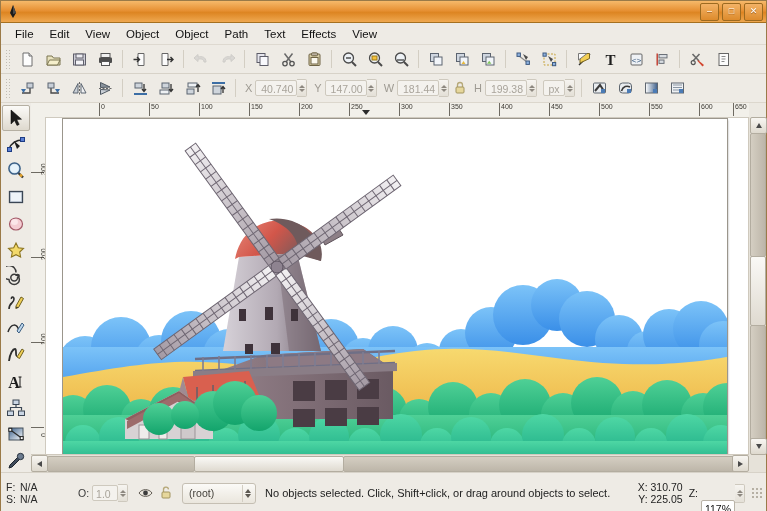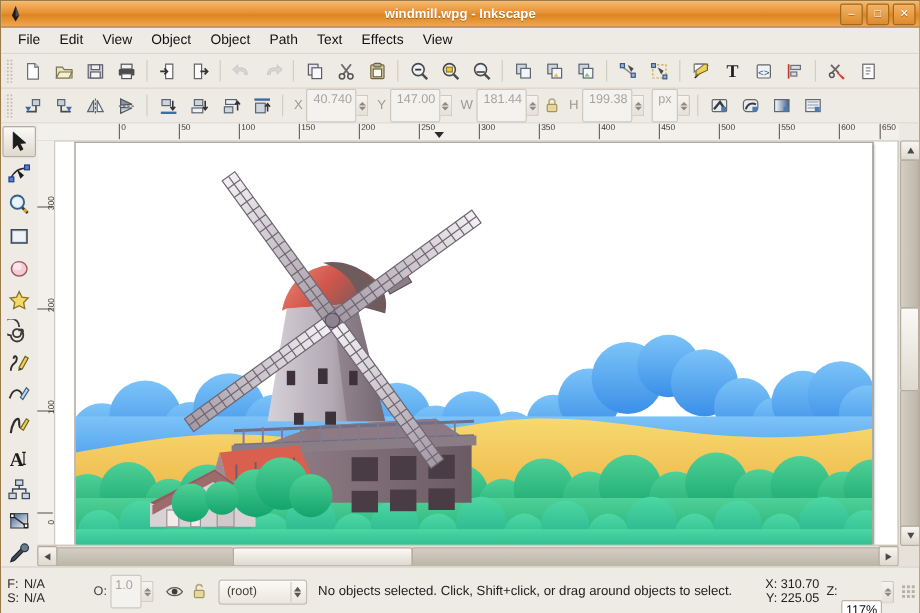--- a/index.html
+++ b/index.html
@@ -46,21 +46,21 @@
   .grip{width:7px;height:20px;margin:0 3px 0 1px;flex:0 0 auto;
     background-image:radial-gradient(#bdb8ad 40%,transparent 41%);
     background-size:3px 3px;background-position:1px 3px;opacity:.9;}
   .tbtn{width:22px;height:22px;margin:0 1px;display:flex;align-items:center;
     justify-content:center;border:1px solid transparent;border-radius:2px;cursor:pointer;}
   .tbtn.dis{opacity:.38;}
   .tsep{width:1px;height:18px;background:#d3cec3;margin:0 4px;}
   .spin{display:flex;align-items:center;margin-right:2px;}
   .spin .lbl{color:#9e9a92;margin:0 3px 0 5px;font-size:11px;}
   .spin .fld{
-    width:42px;height:28px;border:1px solid #cec9be;border-radius:2px;
+    width:42px;height:16px;border:1px solid #cec9be;border-radius:2px;
     background:#f4f2ee;color:#a9a49b;font-size:10.5px;text-align:right;
     padding:0 3px 0 0;line-height:16px;box-sizing:border-box;overflow:hidden;}
   .spin .fld.unit{width:22px;text-align:center;padding:0;}
   .spin .arrows{width:9px;height:16px;border:1px solid #cec9be;border-left:none;
     border-radius:0 2px 2px 0;background:linear-gradient(180deg,#f6f4f0,#e4e0d7);
     display:flex;flex-direction:column;justify-content:center;align-items:center;}
   .spin .arrows i{display:block;width:0;height:0;border-left:3px solid transparent;
     border-right:3px solid transparent;}
   .spin .arrows i.up{border-bottom:3px solid #8d8880;margin-bottom:1px;}
   .spin .arrows i.dn{border-top:3px solid #8d8880;}
@@ -133,21 +133,20 @@
 
 <div id="app">
 
   <div class="titlebar">
     <span class="tb-icon">
       <svg width="16" height="16" viewBox="0 0 16 16">
         <path d="M8 1 L11 9 L8 14 L5 9 Z" fill="#1a1a1a"></path>
         <path d="M8 1 L11 9 L8 10 Z" fill="#4a4a4a"></path>
       </svg>
     </span>
-    <div class="title-text">windmill.wpg - Inkscape</div>
     <div class="win-btns">
       <div class="win-btn">–</div>
       <div class="win-btn">□</div>
       <div class="win-btn">✕</div>
     </div>
   </div>
 
   <div class="menubar">
     <div class="menu-item">File</div>
     <div class="menu-item">Edit</div>

